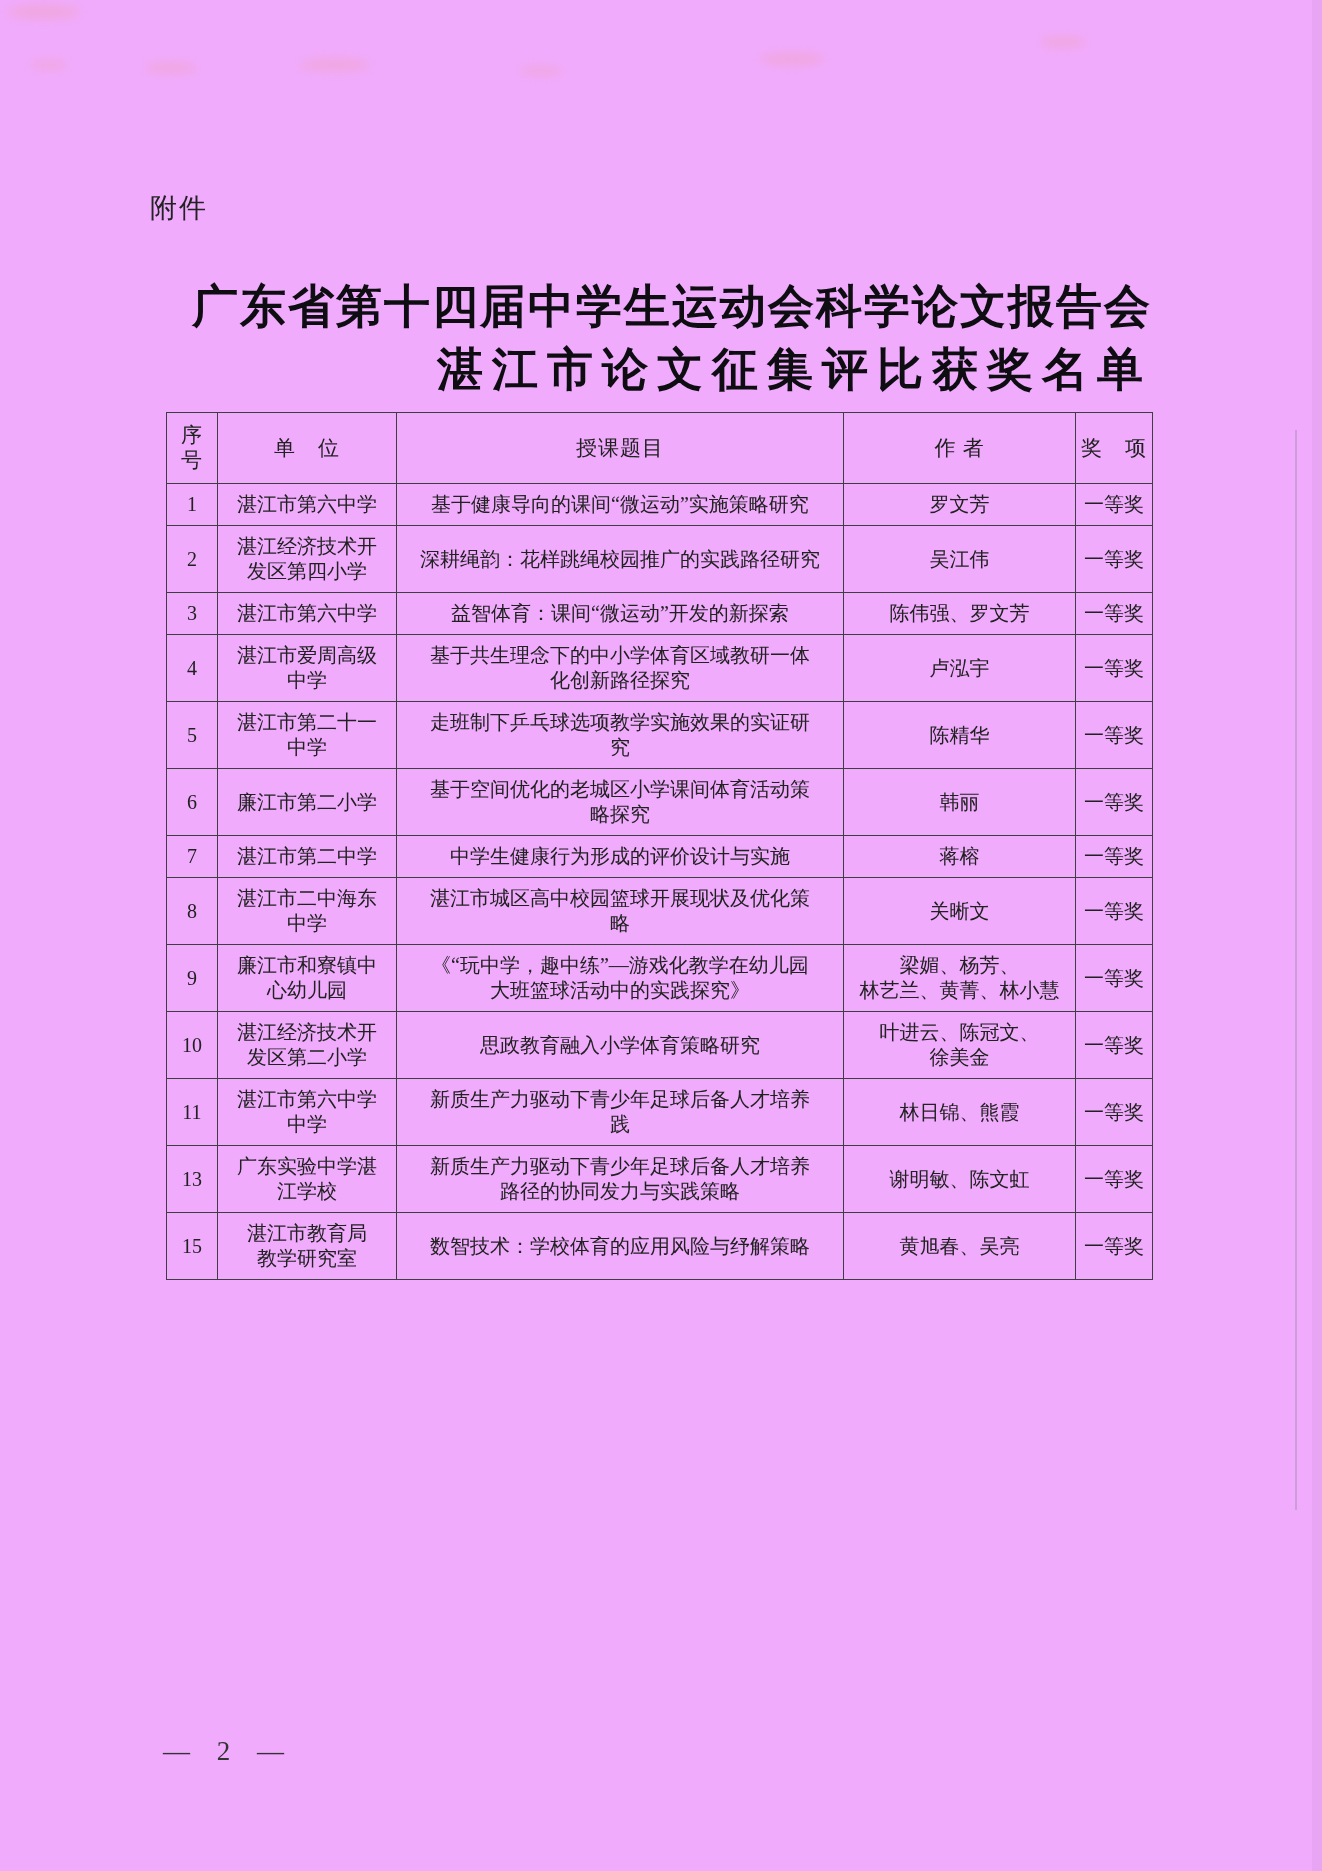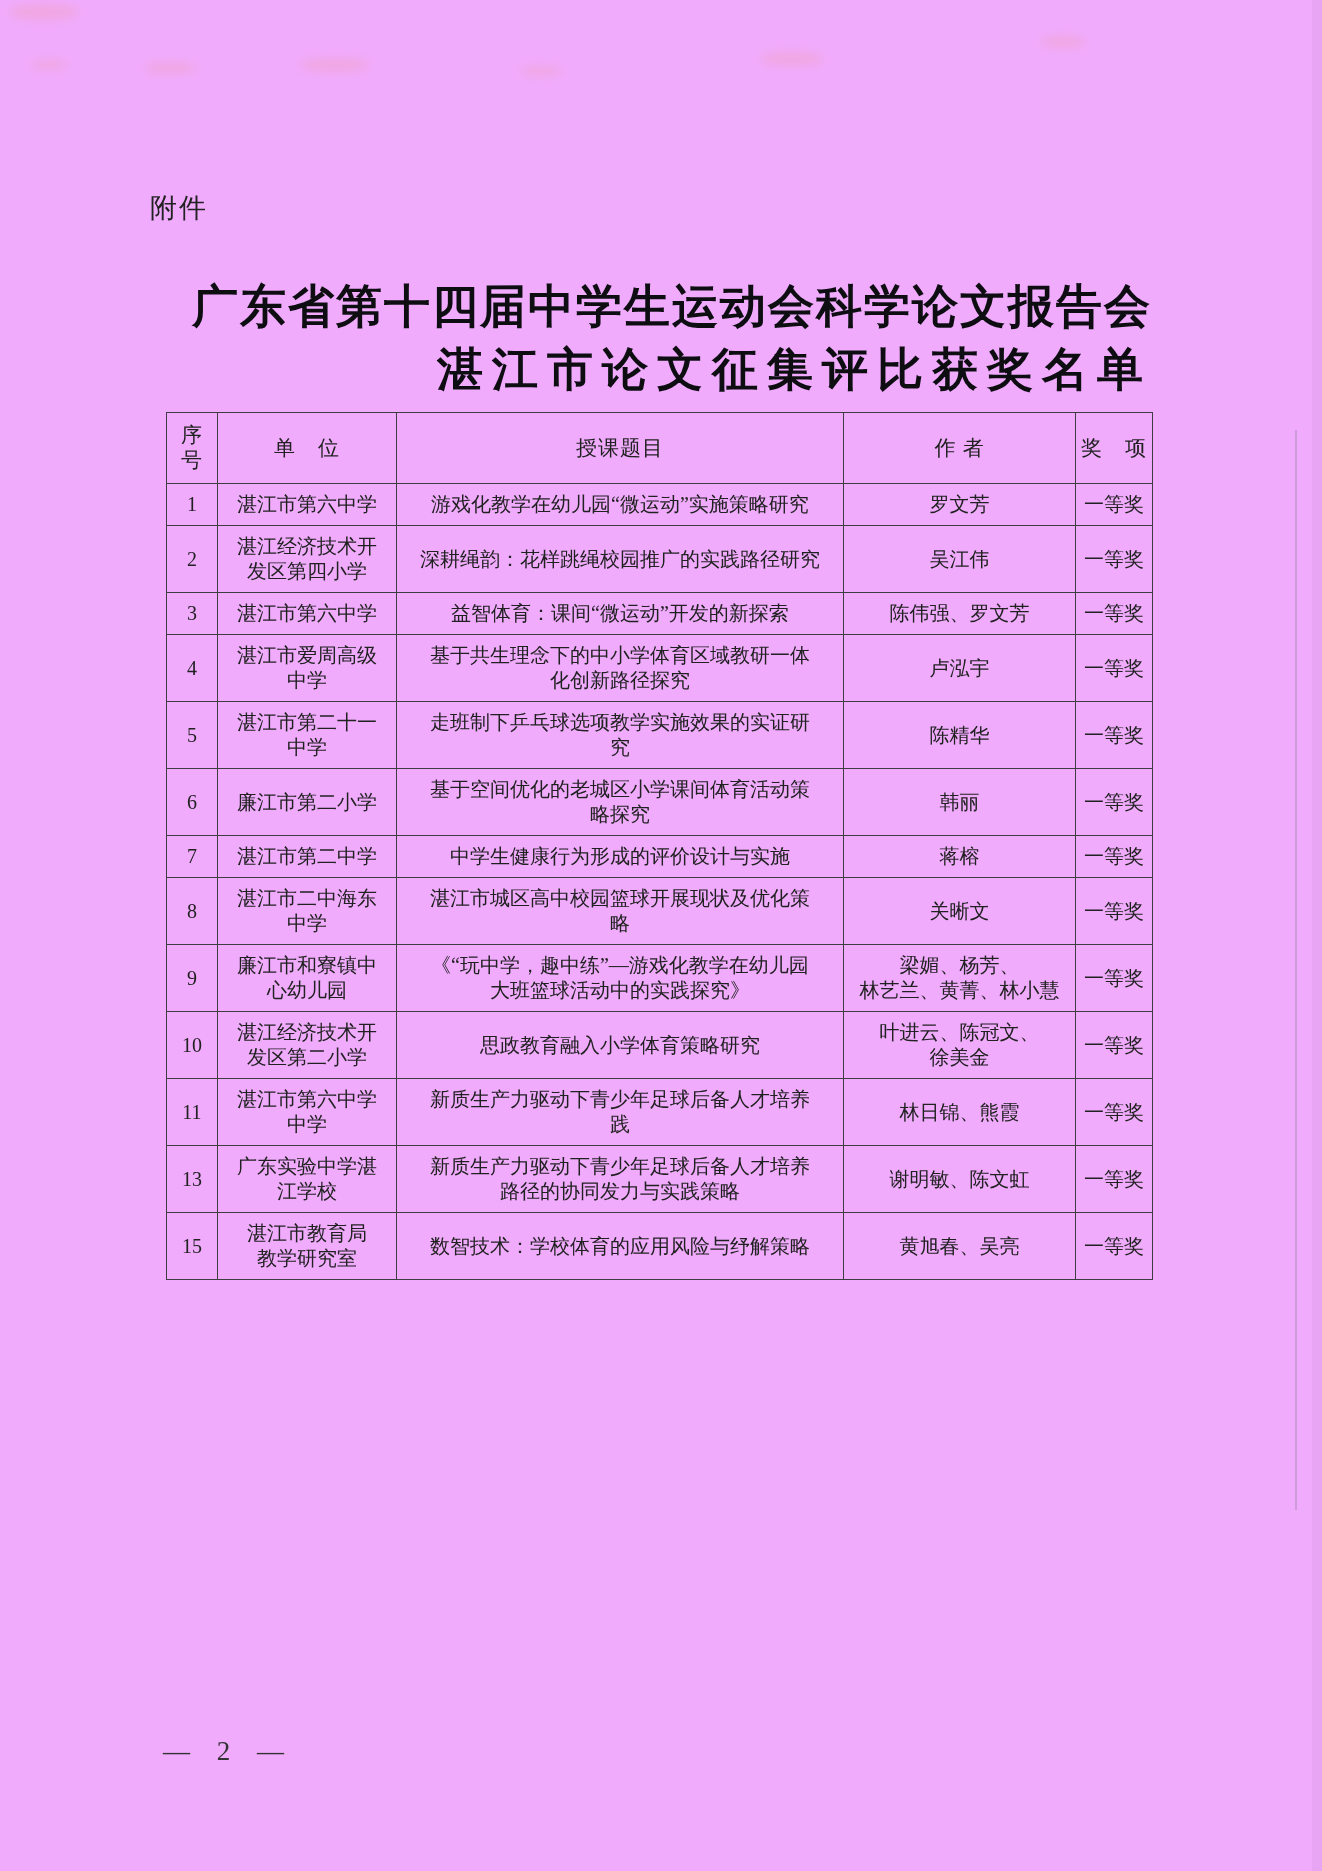--- a/index.html
+++ b/index.html
@@ -88,21 +88,21 @@
         <th>单　位</th>
         <th>授课题目</th>
         <th>作 者</th>
         <th>奖　项</th>
       </tr>
     </thead>
     <tbody>
         <tr>
       <td>1</td>
       <td>湛江市第六中学</td>
-      <td>游戏化教学在幼儿园“微运动”实施策略研究</td>
+      <td>基于健康导向的课间“微运动”实施策略研究</td>
       <td>罗文芳</td>
       <td>一等奖</td>
     </tr>
         <tr>
       <td>2</td>
       <td>湛江经济技术开
 发区第四小学</td>
       <td>深耕绳韵：花样跳绳校园推广的实践路径研究</td>
       <td>吴江伟</td>
       <td>一等奖</td>

